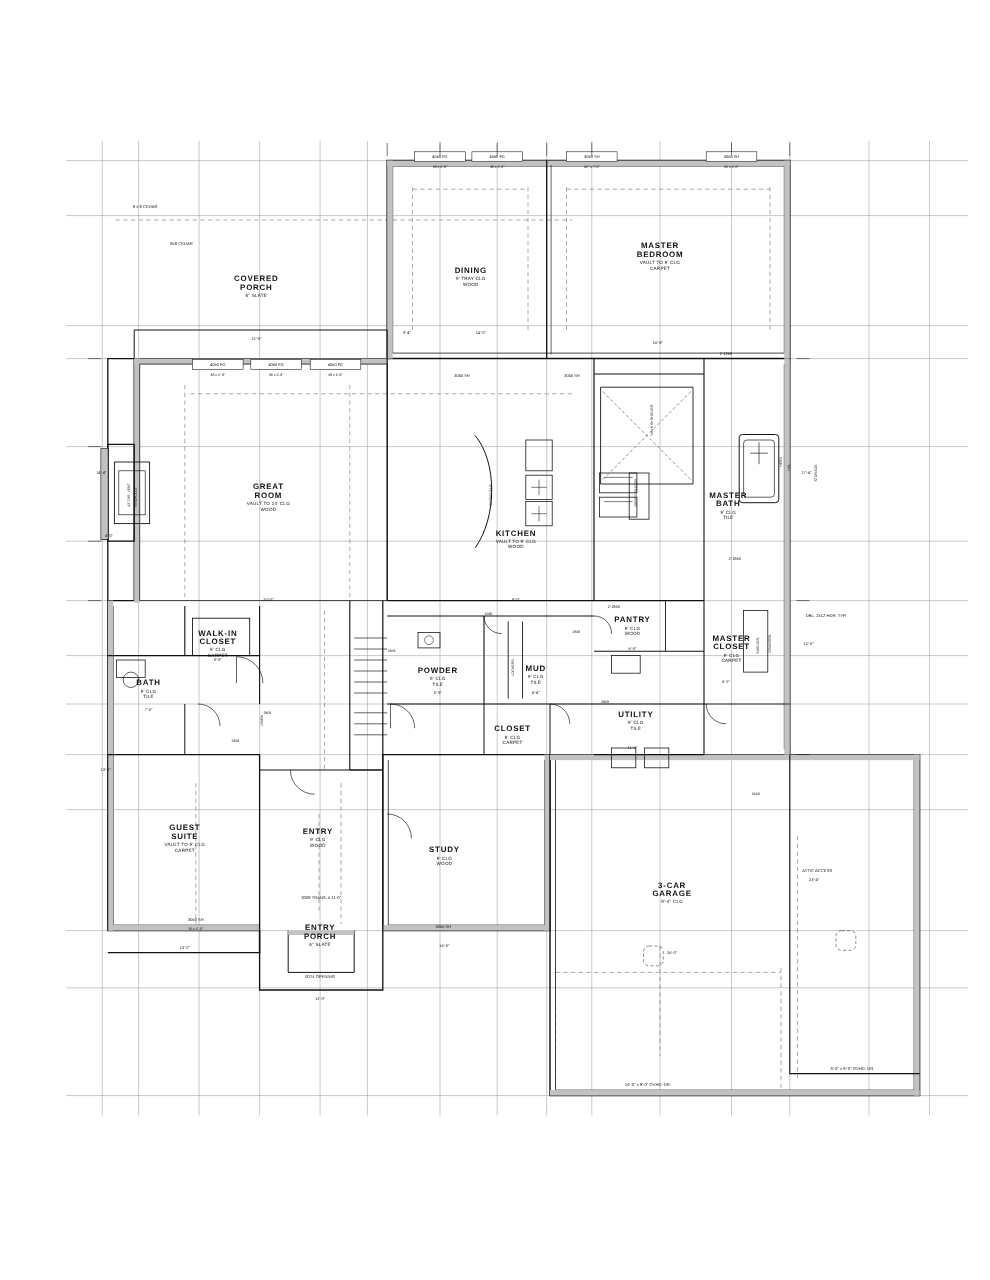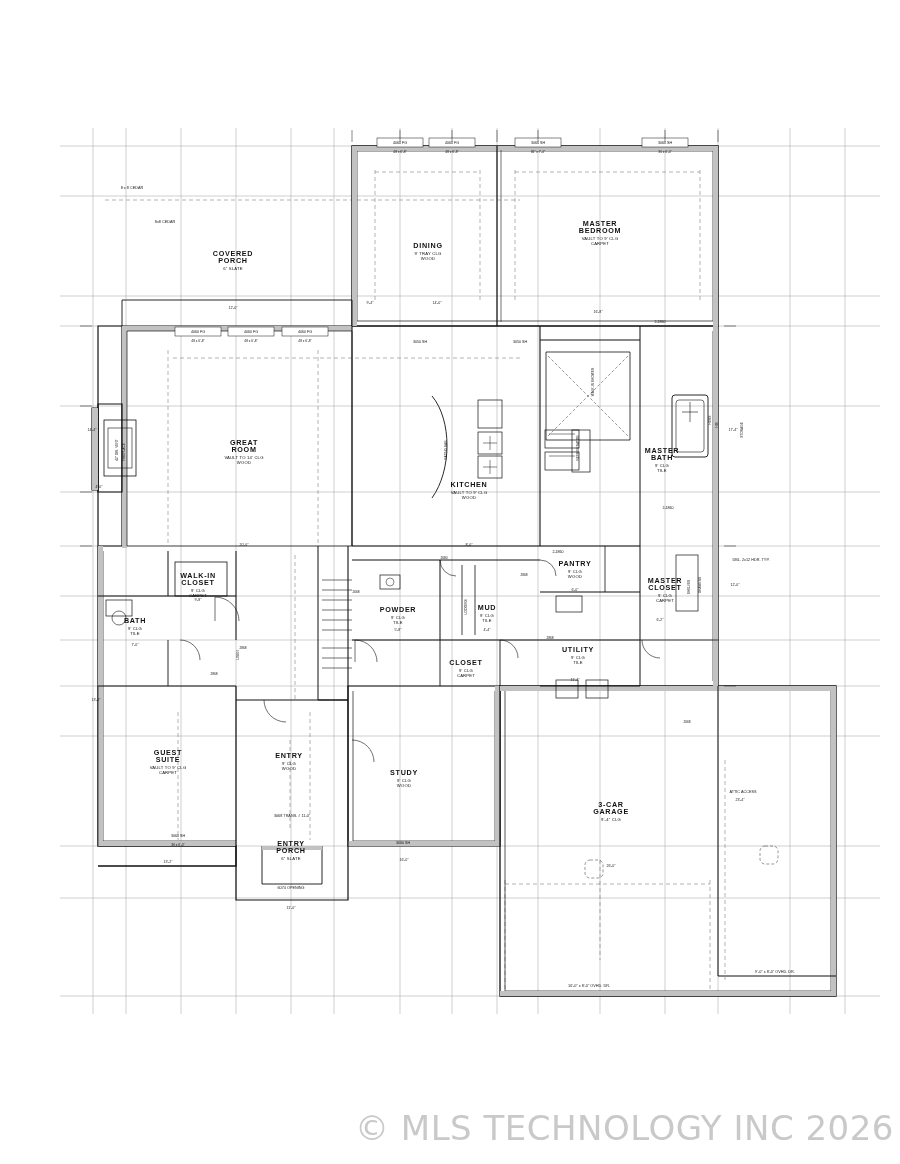--- a/index.html
+++ b/index.html
@@ -483,14 +483,13 @@
         <text x="575" y="590" class="dim">6'-0"</text>
         <text x="660" y="620" class="dim">6'-2"</text>
         <text x="575" y="680" class="dim">11'-4"</text>
         <text x="198" y="600" class="dim">9'-8"</text>
         <text x="135" y="645" class="dim">7'-0"</text>
         <text x="244" y="545" class="dim">20'-0"</text>
         <text x="469" y="545" class="dim">8'-0"</text>
       </g>
   </svg>
 
-  <div class="watermark">© MLS TECHNOLOGY INC 2026</div>
 </div>
 
 </body></html>

